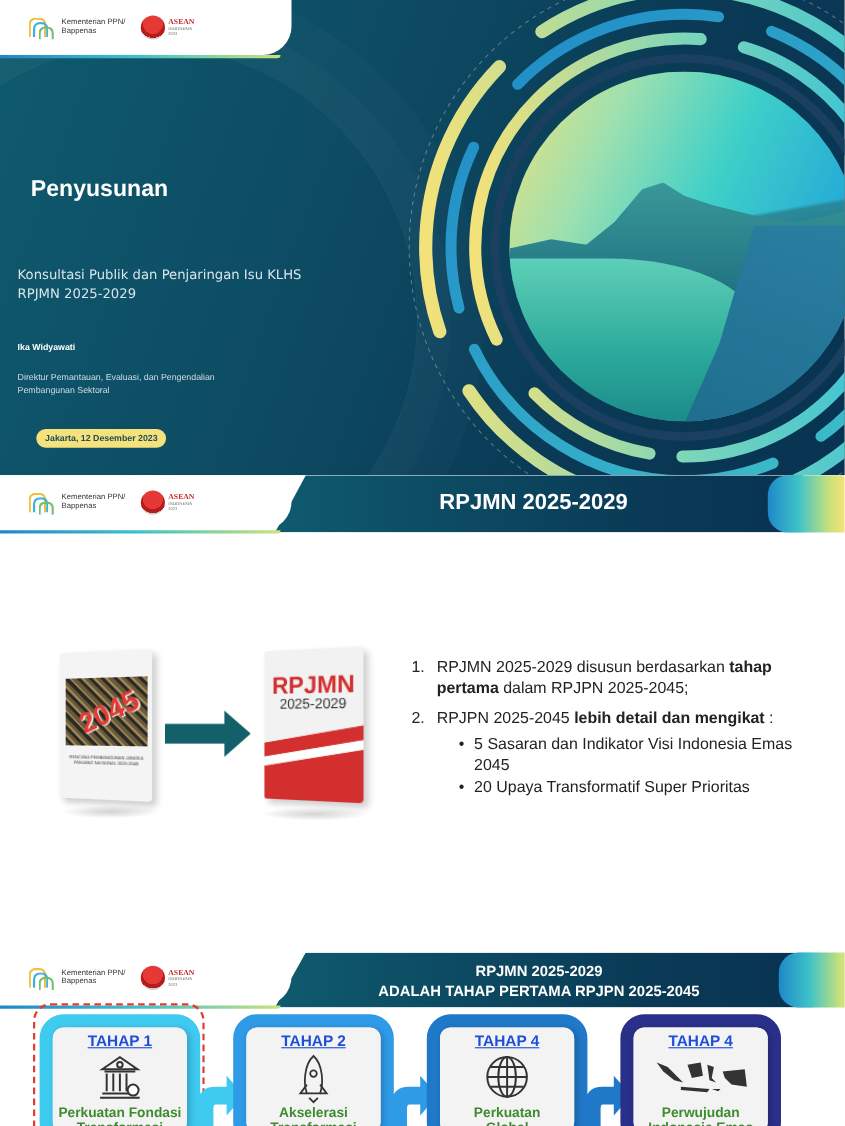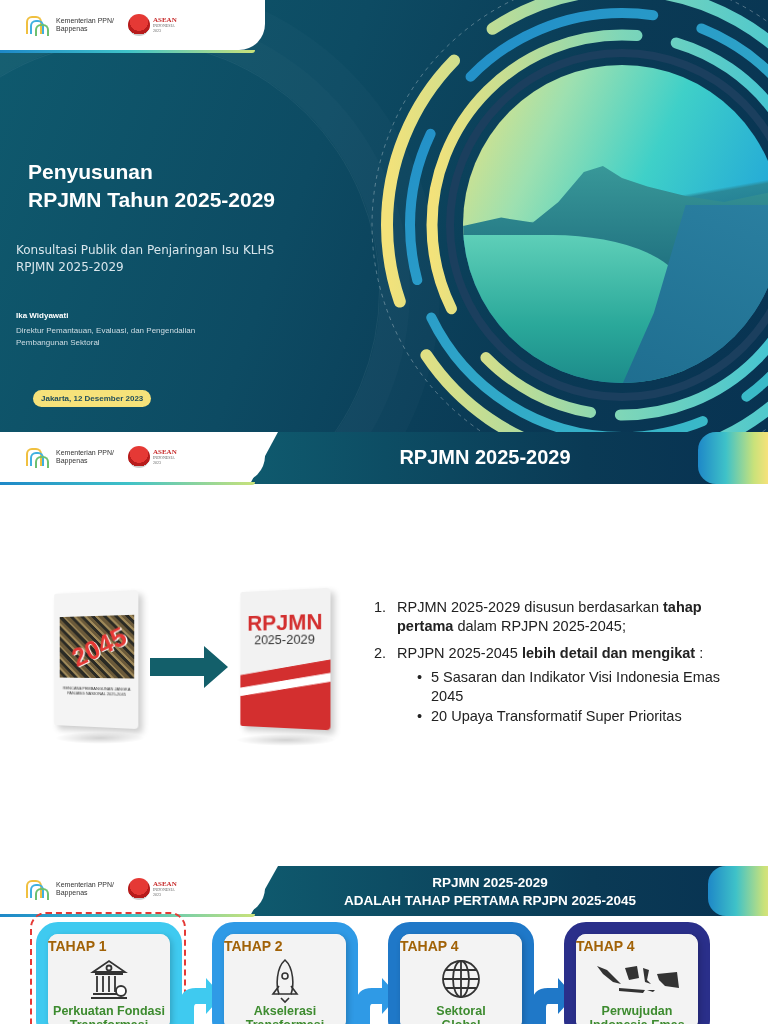--- a/index.html
+++ b/index.html
@@ -20,21 +20,21 @@
   .bappenas-mark span { position: absolute; border-radius: 6px 6px 0 0; border: 2px solid; border-bottom: none; }
   .logo-text { font-size: 7px; line-height: 8px; color: #333; }
   .asean-logo { display: flex; align-items: center; gap: 3px; }
   .asean-mark { width: 22px; height: 22px; border-radius: 50%; background: radial-gradient(circle at 50% 35%, #e53935 0 50%, #b71c1c 51% 70%, #ccc 71%); }
   .asean-text { font-family: "Liberation Serif", serif; font-size: 7px; line-height: 6px; color: #c62828; font-weight: bold; }
   .asean-text small { display: block; font-size: 4px; line-height: 5px; color: #666; font-weight: normal; }
 
   .s1-title { position: absolute; left: 28px; top: 158px; color: #fff; font-weight: bold; font-size: 21px; line-height: 28px; }
   .s1-sub { position: absolute; left: 16px; top: 242px; color: #d8e6ec; font-size: 13px; line-height: 17px; font-family: "DejaVu Sans", sans-serif; font-size: 12px; }
   .s1-name { position: absolute; left: 16px; top: 311px; color: #fff; font-size: 8px; font-weight: bold; }
-  .s1-role { position: absolute; left: 16px; top: 325px; color: #cfdde4; font-size: 8px; line-height: 12px; }
+  .s1-role { position: absolute; left: 16px; top: 337px; color: #cfdde4; font-size: 8px; line-height: 12px; }
   .s1-date { position: absolute; left: 33px; top: 390px; background: #f6e27a; color: #1f4d5c; font-size: 8px; font-weight: bold;
     padding: 4px 8px; border-radius: 10px; }
   .photo { position: absolute; left: 463px; top: 65px; width: 318px; height: 318px; border-radius: 50%;
     background:
       radial-gradient(ellipse 80px 30px at 56% 68%, rgba(120,220,220,0.5), transparent 70%),
       linear-gradient(170deg, transparent 45%, #2a8a9a 46%, #1b6c8a 60%, #2d8fb0 100%),
       linear-gradient(115deg, #f0e27a 0%, #9de0b0 25%, #3fd0c8 50%, #23a8d8 80%, #1a8ed0 100%);
     overflow: hidden; }
   .photo .mountain { position: absolute; left: 0; top: 95px; width: 100%; height: 120px;
     background: linear-gradient(180deg, #3a9a9a, #1e6e7e);
@@ -71,21 +71,21 @@
   .list ol > li .num { position: absolute; left: 2px; top: 0; }
   .list ul { list-style: none; margin-top: 5px; padding-left: 20px; }
   .list ul li { position: relative; padding-left: 14px; margin-bottom: 1px; }
   .list ul li::before { content: "•"; position: absolute; left: 0; top: 0; }
 
   
   .slide3 { position: absolute; left: 0; top: 864px; width: 768px; height: 160px; background: #fff; overflow: hidden; }
   .stage-outline { position: absolute; left: 30px; top: 48px; width: 156px; height: 130px; border: 2px dashed #e53935; border-radius: 16px; }
   .stage { position: absolute; top: 58px; width: 146px; height: 120px; border-radius: 22px; border-width: 12px; border-style: solid; }
   .stage .inner { position: absolute; inset: 0; background: #f3f3f3; border-radius: 10px; box-shadow: 2px 2px 6px rgba(0,0,0,0.2); }
-  .stage-label { position: absolute; left: 0; right: 0; top: 4px; color: #a16207; font-weight: bold; font-size: 14px; }
+  .stage-label { position: absolute; left: 0; right: 0; top: 4px; text-align: center; color: #1d4ed8; font-weight: bold; font-size: 14px; text-decoration: underline; }
   .stage-icon { position: absolute; left: 50%; top: 24px; transform: translateX(-50%); }
   .stage-name { position: absolute; left: 0; right: 0; top: 70px; text-align: center; color: #3d8b2f; font-weight: bold; font-size: 12.5px; line-height: 14px; }
   .connector { position: absolute; }
 </style>
 </head>
 <body>
 
 <div class="page">
 
   <section class="slide1">
@@ -108,21 +108,20 @@
         <div class="asean-text">
           <span>ASEAN</span>
           <small>INDONESIA</small>
           <small>2023</small>
         </div>
       </div>
     </div>
 
     <h1 class="s1-title">
       <div>Penyusunan</div>
-      <div>RPJMN Tahun 2025-2029</div>
     </h1>
     <div class="s1-sub">
       <div>Konsultasi Publik dan Penjaringan Isu KLHS</div>
       <div>RPJMN 2025-2029</div>
     </div>
     <div class="s1-name">Ika Widyawati</div>
     <div class="s1-role">
       <div>Direktur Pemantauan, Evaluasi, dan Pengendalian</div>
       <div>Pembangunan Sektoral</div>
     </div>
@@ -299,21 +298,21 @@
       <div class="inner">
         <div class="stage-label">TAHAP 4</div>
         <svg class="stage-icon" width="42" height="42" viewBox="0 0 42 42">
           <g fill="none" stroke="#333" stroke-width="1.8">
               <circle cx="21" cy="21" r="18"></circle>
               <ellipse cx="21" cy="21" rx="8" ry="18"></ellipse>
               <path d="M3 21 H39 M21 3 V39 M6 12 H36 M6 30 H36"></path>
             </g>
         </svg>
         <div class="stage-name">
-          <div>Sektoral</div>
+          <div>Perkuatan</div>
           <div>Global</div>
         </div>
       </div>
     </div>
 
     <div class="stage" style="left:564px;border-color:#2a2f8a;">
       <div class="inner">
         <div class="stage-label">TAHAP 4</div>
         <svg class="stage-icon" width="84" height="34" viewBox="0 0 84 34" style="top:28px">
           <g fill="#333">

